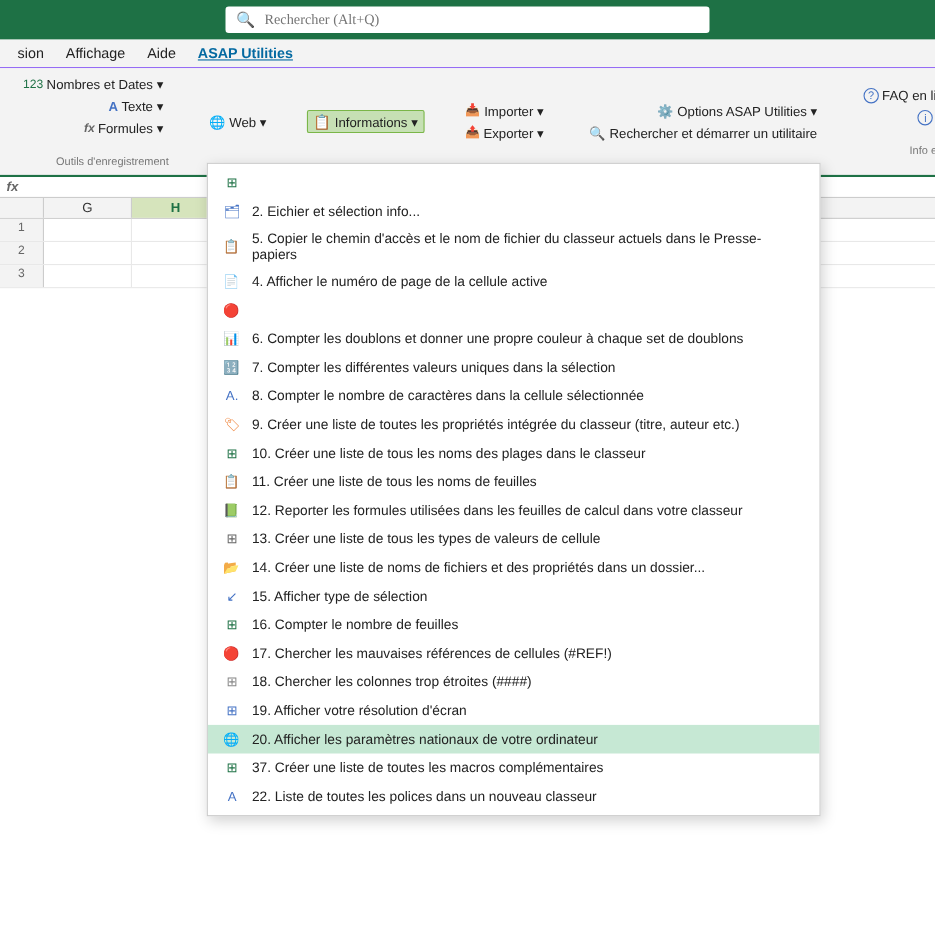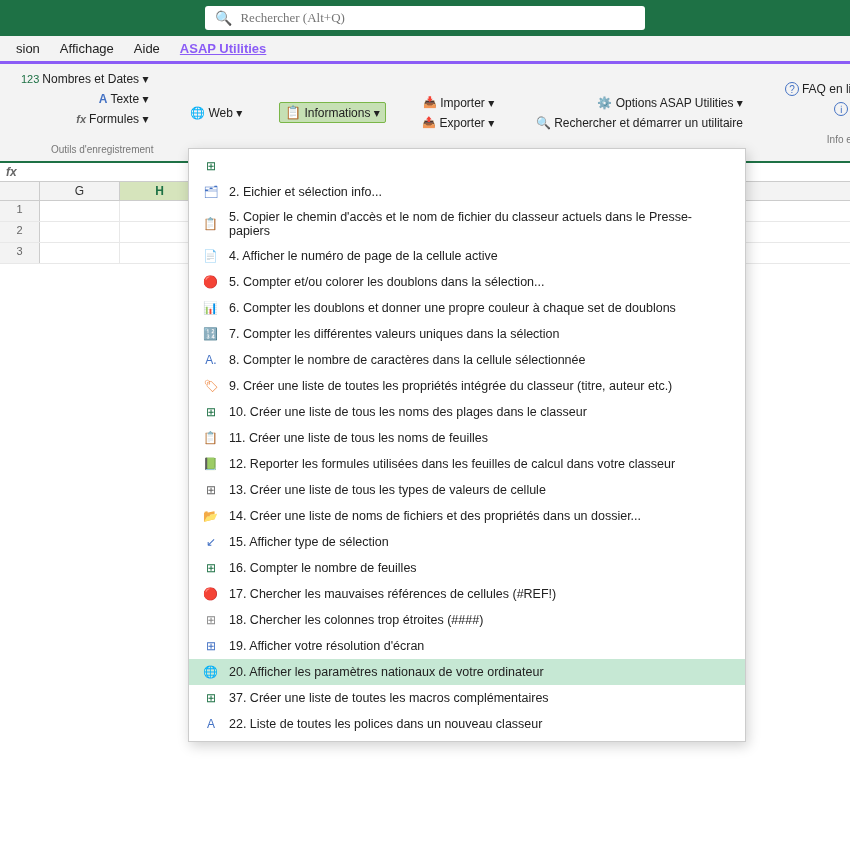--- a/index.html
+++ b/index.html
@@ -29,34 +29,34 @@
       color: #666;
       width: 100%;
       background: transparent;
       font-family: Liberation Serif, serif;
     }
     .search-icon-wrap { color: #666; font-size: 14px; }
 
     
     .menu-bar {
       background: #f3f3f3;
-      border-bottom: 3px solid #8b5cf6;
+      border-bottom: 1px solid #8b5cf6;
       padding: 2px 8px;
       display: flex;
       align-items: center;
       gap: 4px;
     }
     .menu-item {
       padding: 3px 8px;
       cursor: pointer;
       font-size: 13px;
       color: #222;
       border-radius: 2px;
     }
-    .menu-item.active { color: #8b5cf6; font-weight: 600; text-decoration: underline; }
+    .menu-item.active { color: #0369a1; font-weight: 600; text-decoration: underline; }
     .formula-bar {
       display: flex;
       align-items: center;
       border-bottom: 1px solid #ccc;
       padding: 2px 6px;
       gap: 6px;
       background: #fff;
     }
     .formula-icon { color: #666; font-size: 12px; font-style: italic; font-weight: bold; }
     .col-headers {
@@ -333,21 +333,20 @@
     <div class="dropdown-item">
       <span class="item-icon" style="color: rgb(136, 136, 136);">📋</span>
       <span class="item-text">5. Copier le chemin d'accès et le nom de fichier du classeur actuels dans le Presse-papiers</span>
     </div>
     <div class="dropdown-item">
       <span class="item-icon" style="color: rgb(68, 114, 196);">📄</span>
       <span class="item-text">4. Afficher le numéro de page de la cellule active</span>
     </div>
     <div class="dropdown-item">
       <span class="item-icon" style="color: rgb(204, 0, 0);">🔴</span>
-      <span class="item-text">5. Compter et/ou colorer les doublons dans la sélection...</span>
     </div>
     <div class="dropdown-item">
       <span class="item-icon" style="color: rgb(30, 113, 69);">📊</span>
       <span class="item-text">6. Compter les doublons et donner une propre couleur à chaque set de doublons</span>
     </div>
     <div class="dropdown-item">
       <span class="item-icon" style="color: rgb(30, 113, 69);">🔢</span>
       <span class="item-text">7. Compter les différentes valeurs uniques dans la sélection</span>
     </div>
     <div class="dropdown-item">

